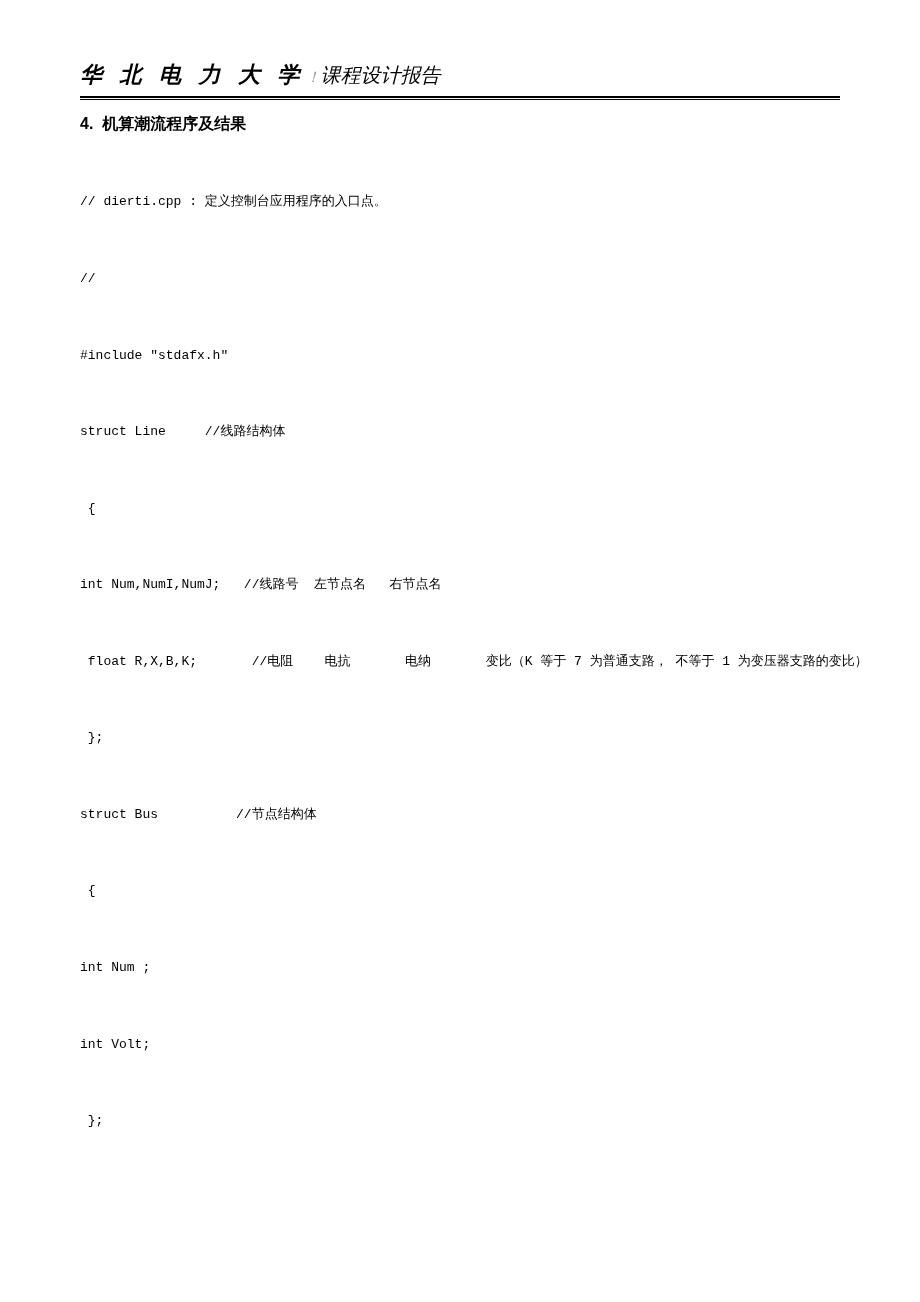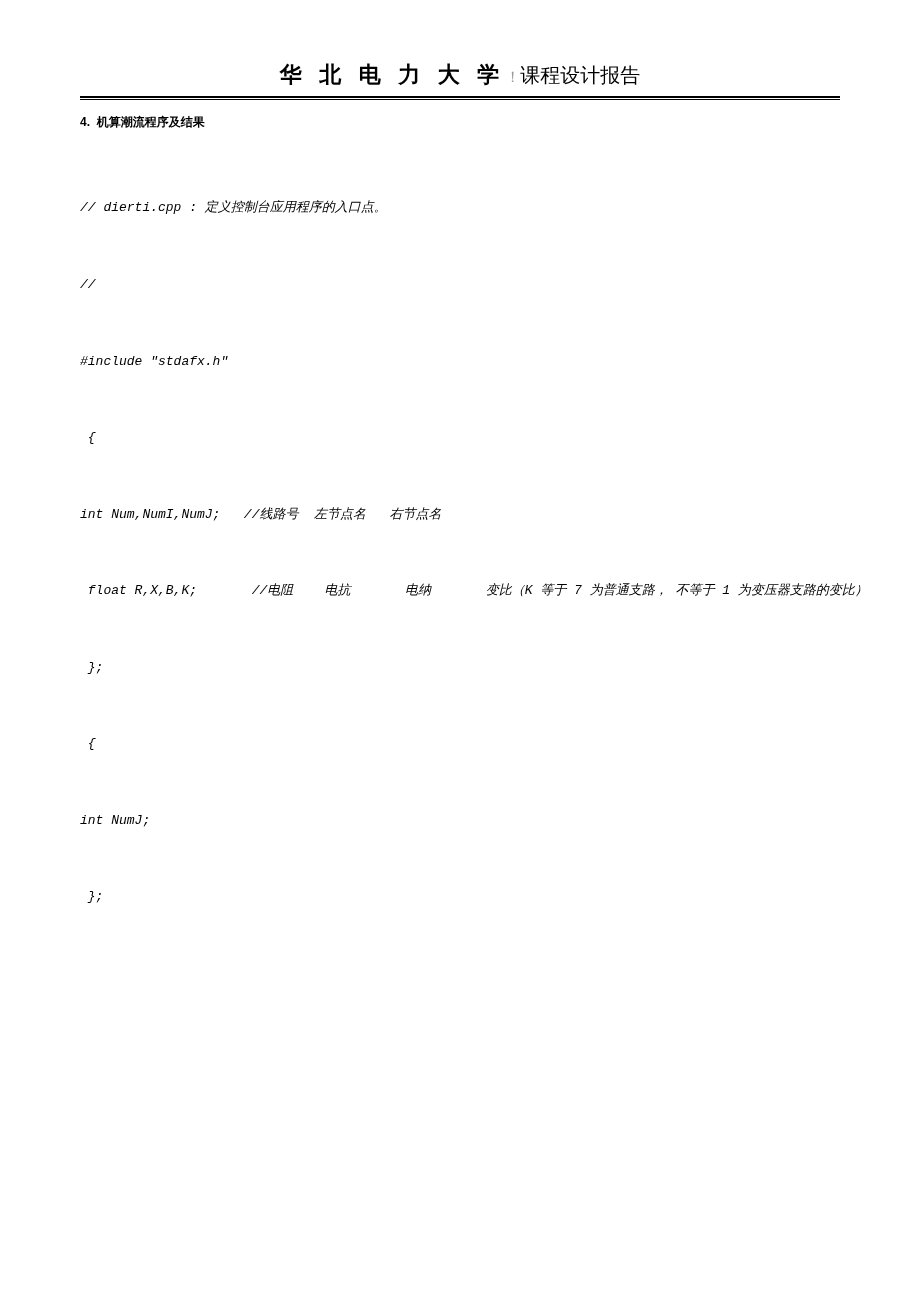--- a/index.html
+++ b/index.html
@@ -13,22 +13,23 @@
   }
   .page {
     padding:60px 80px 40px 80px;
   }
   .header {
     text-align:center;
     margin-bottom:6px;
   }
   .hdr-line {
     display:flex;
-    justify-content:center;
+    justify-content:flex-start;
     align-items:baseline;
+    font-style:italic;
   }
   .hdr-uni {
     font-family:"STXingkai","KaiTi","STKaiti",cursive;
     font-size:22px;
     letter-spacing:6px;
     font-weight:bold;
   }
   .hdr-bangs {
     font-family:serif;
     font-size:15px;
@@ -40,34 +41,33 @@
     font-size:20px;
   }
   .rule-double {
     border-top:2px solid #000;
     height:4px;
     border-bottom:1px solid #000;
     margin:2px 0 14px 0;
   }
   .section-title {
     font-family:"SimHei","Microsoft YaHei",sans-serif;
-    font-size:12px;
+    font-size:16px;
     font-weight:bold;
-    margin-bottom:32px;
+    margin-bottom:22px;
   }
   .code {
     font-family:"SimSun","NSimSun","Courier New",monospace;
     font-size:13px;
     line-height:1.4;
     white-space:pre;
   }
   .code-line {
     margin-bottom:22px;
     min-height:14px;
-    font-style:italic;
   }
 </style>
 </head>
 <body>
 
 <div class="page">
 
   <div class="header">
     <div class="hdr-line">
       <span>
@@ -82,26 +82,29 @@
 
   <div class="section-title">
     <span>4.</span>
     &nbsp;<span>机算潮流程序及结果</span>
   </div>
 
   <div class="code">
     <div class="code-line">// dierti.cpp : 定义控制台应用程序的入口点。</div>
     <div class="code-line">//</div>
     <div class="code-line">#include "stdafx.h"</div>
+    <div class="code-line">struct Line     //线路结构体</div>
     <div class="code-line"> {</div>
     <div class="code-line">int Num,NumI,NumJ;   //线路号  左节点名   右节点名</div>
     <div class="code-line"> float R,X,B,K;       //电阻    电抗       电纳       变比（K 等于 7 为普通支路， 不等于 1 为变压器支路的变比）</div>
     <div class="code-line"> };</div>
+    <div class="code-line">struct Bus          //节点结构体</div>
     <div class="code-line"> {</div>
-    <div class="code-line">int NumJ;</div>
+    <div class="code-line">int Num ;</div>
+    <div class="code-line">int Volt;</div>
     <div class="code-line"> };</div>
     <div class="code-line"></div>
     
     
     
     
     
     
     
     

